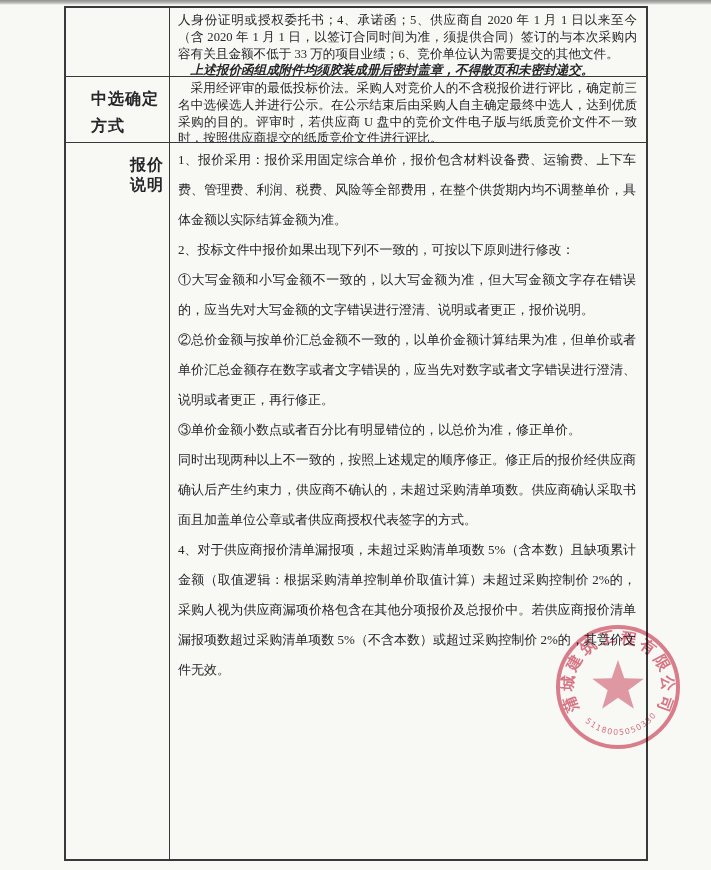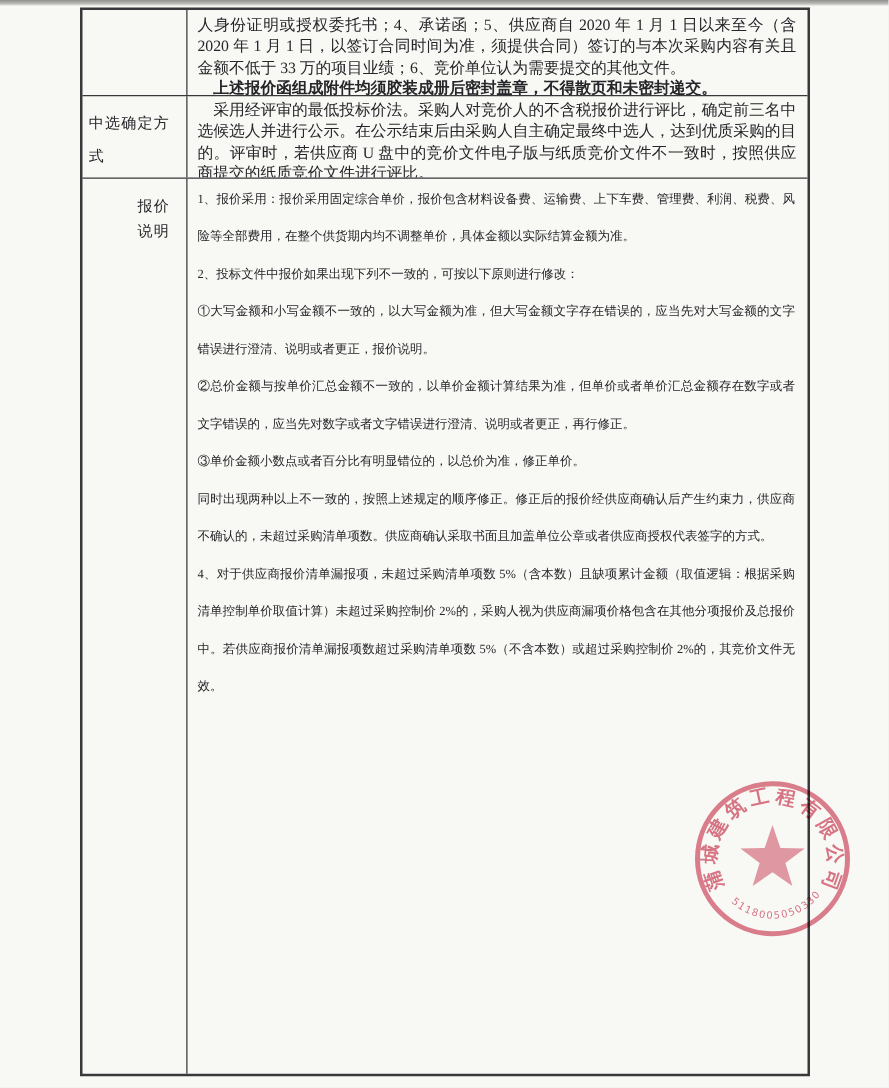--- a/index.html
+++ b/index.html
@@ -21,37 +21,37 @@
     border:2px solid #39393b;
     display:flex;flex-direction:column;box-sizing:border-box;
     background:transparent;
   }
   .row{display:flex;box-sizing:border-box;}
   .row + .row{border-top:1.6px solid #39393b;}
   .label-cell{
     width:84px;flex:0 0 84px;border-right:1.6px solid #39393b;
     box-sizing:border-box;display:flex;justify-content:center;
     padding:8px 5px 0 5px;
-    font-weight:normal;font-size:12px;line-height:27px;
-    letter-spacing:1px;text-align:left;
+    font-weight:bold;font-size:16px;line-height:27px;
+    letter-spacing:1px;text-align:left;margin-left:20px;
   }
   .content-cell{
     flex:1;box-sizing:border-box;padding:3px 9px 0 8px;
     font-size:12.6px;line-height:16.8px;text-align:justify;
     overflow:hidden;
   }
   .content-cell p{margin:0;}
   .row-continuation{height:68px;}
   .row-selection{height:66px;}
   .row-quotation{flex:1;}
   .row-continuation .content-cell{padding-top:4px;}
-  .bold-note{font-weight:bold;text-indent:1em;}
+  .bold-note{font-weight:bold;text-indent:1em;font-style:italic;}
   .row-selection .content-cell p{text-indent:1em;}
   .row-quotation .content-cell{
-    font-size:10px;line-height:30px;padding:2px 10px 0 8px;
+    font-size:13px;line-height:30px;padding:2px 10px 0 8px;
   }
   .row-quotation .label-cell{padding-top:12px;line-height:20px;padding-left:44px;}
   
   .seal{
     position:absolute;left:552px;top:621px;width:132px;height:132px;
     mix-blend-mode:multiply;opacity:0.92;pointer-events:none;
   }
   .seal text{font-family:"DejaVu Sans",sans-serif;}
 </style>
 </head>

